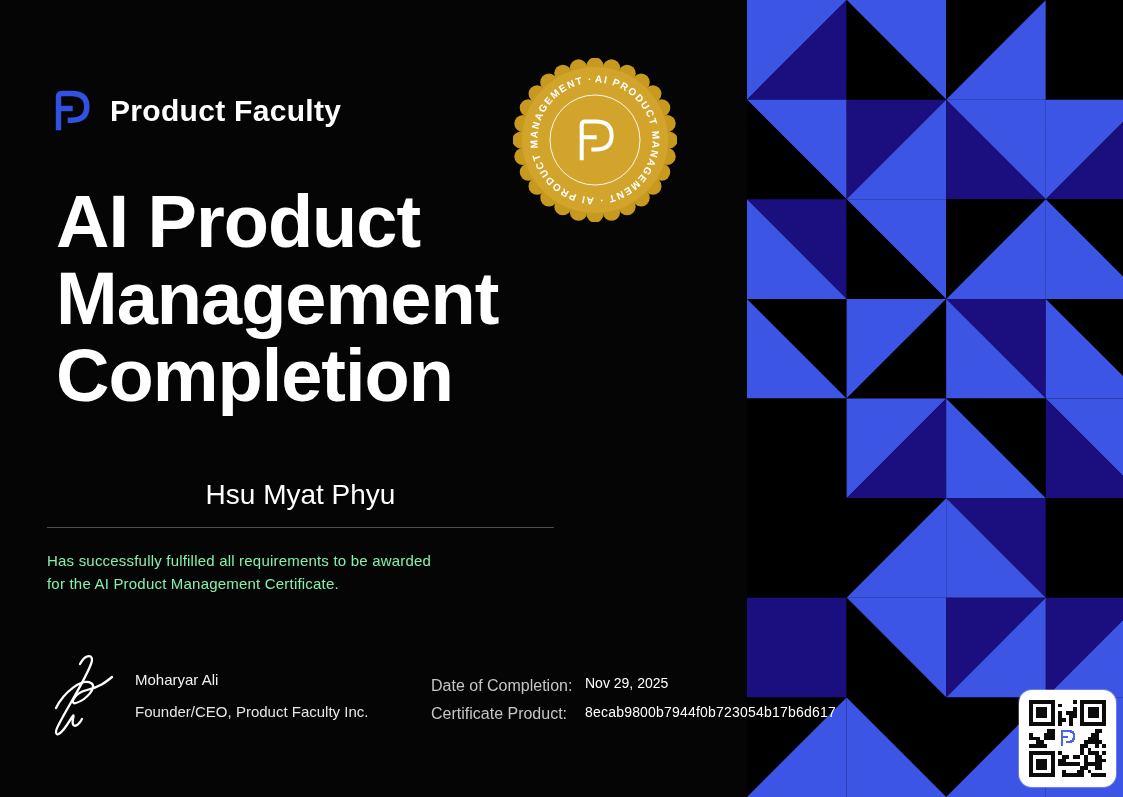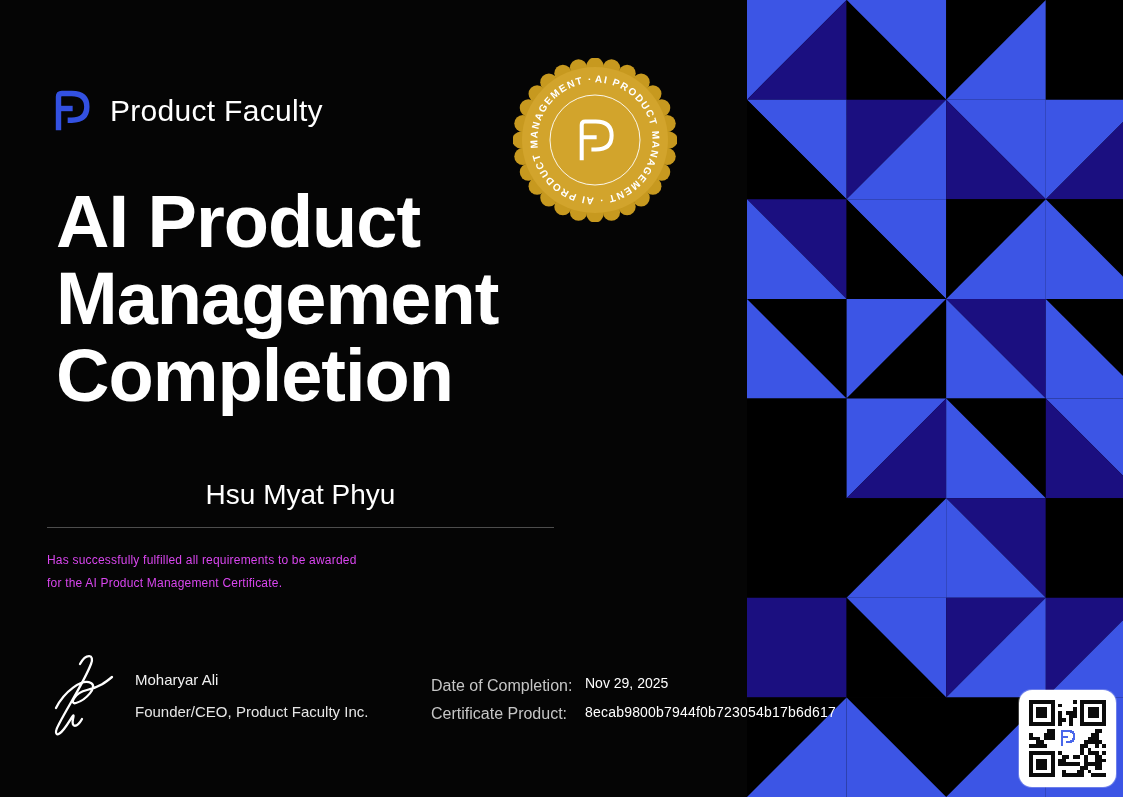--- a/index.html
+++ b/index.html
@@ -7,39 +7,39 @@
     position:relative;width:1123px;height:797px;overflow:hidden;
     background:var(--bg,#050505);
     font-family:"Liberation Sans", sans-serif;
     -webkit-font-smoothing:antialiased;
   }
   #pattern{position:absolute;left:747px;top:0;width:376px;height:797px;z-index:1;}
   .content{position:absolute;inset:0;z-index:2;}
 
   .logo{position:absolute;left:46px;top:86px;display:flex;align-items:center;}
   .logo-icon{width:50px;height:50px;}
-  .logo-text{color:#fff;font-size:30px;font-weight:400;margin-left:14px;letter-spacing:.3px;}
+  .logo-text{color:#fff;font-size:30px;font-weight:700;margin-left:14px;letter-spacing:.3px;}
 
   .seal{position:absolute;left:513px;top:58px;width:164px;height:164px;}
 
   .title{
     position:absolute;left:56px;top:183px;color:#fff;
     font-size:74px;font-weight:700;line-height:77px;letter-spacing:-1px;
   }
   .title div{white-space:nowrap;}
 
   .name{
     position:absolute;left:47px;top:479px;width:507px;text-align:center;
     color:#fff;font-size:28px;font-weight:400;
   }
   .name-line{position:absolute;left:47px;top:527px;width:507px;height:1px;background:#4d4d4d;}
 
   .statement{
-    position:absolute;left:47px;top:549px;color:#d946ef;
-    font-size:12px;line-height:23px;letter-spacing:.2px;
+    position:absolute;left:47px;top:549px;color:#86efac;
+    font-size:15px;line-height:23px;letter-spacing:.2px;
   }
 
   .signature{position:absolute;left:44px;top:648px;width:96px;height:96px;}
   .sig-name{position:absolute;left:135px;top:671px;color:#f0f0f0;font-size:15px;}
   .sig-title{position:absolute;left:135px;top:703px;color:#e6e6e6;font-size:15px;}
 
   .field-label{position:absolute;color:#c6c6c6;font-size:16px;}
   .field-value{position:absolute;color:#ffffff;font-size:14px;text-align:center;}
   .lbl-date{left:431px;top:677px;}
   .val-date{left:585px;top:675px;}

